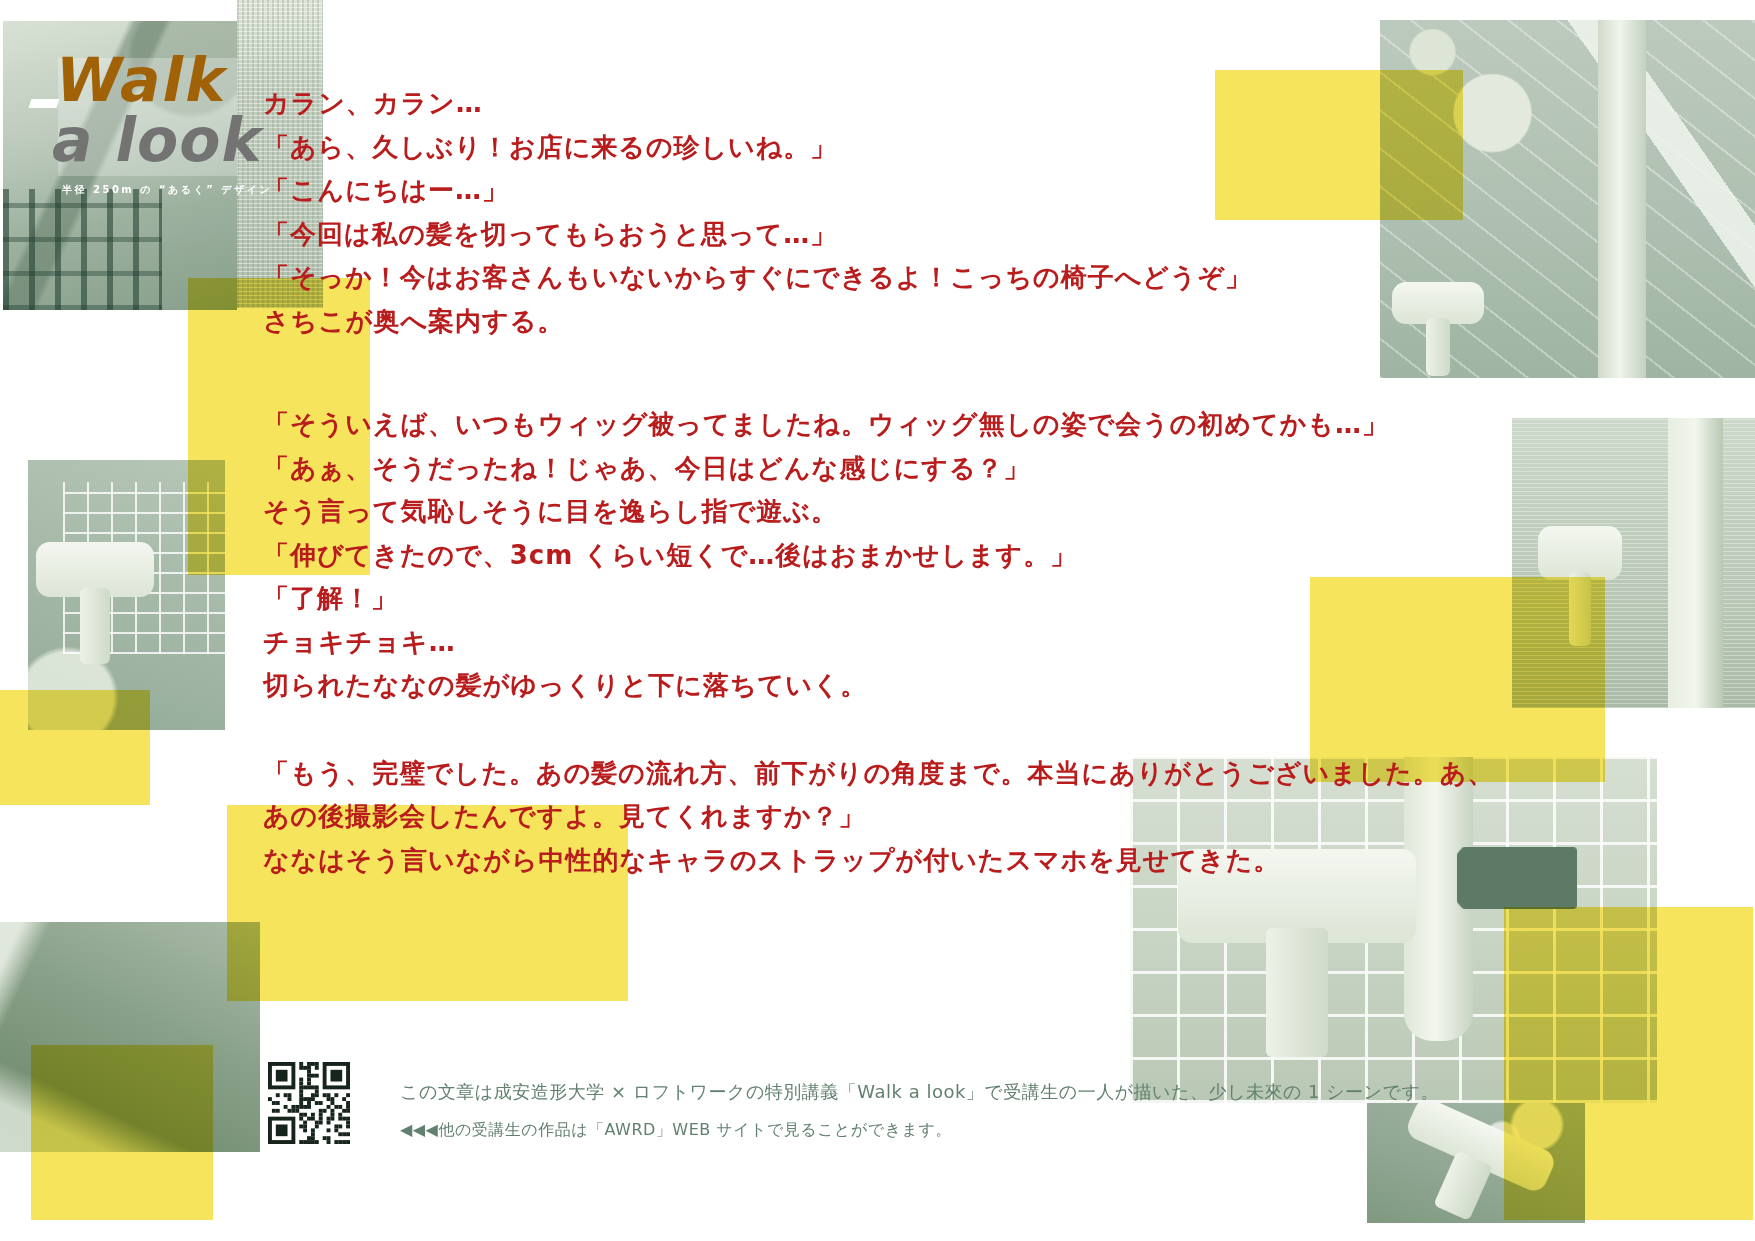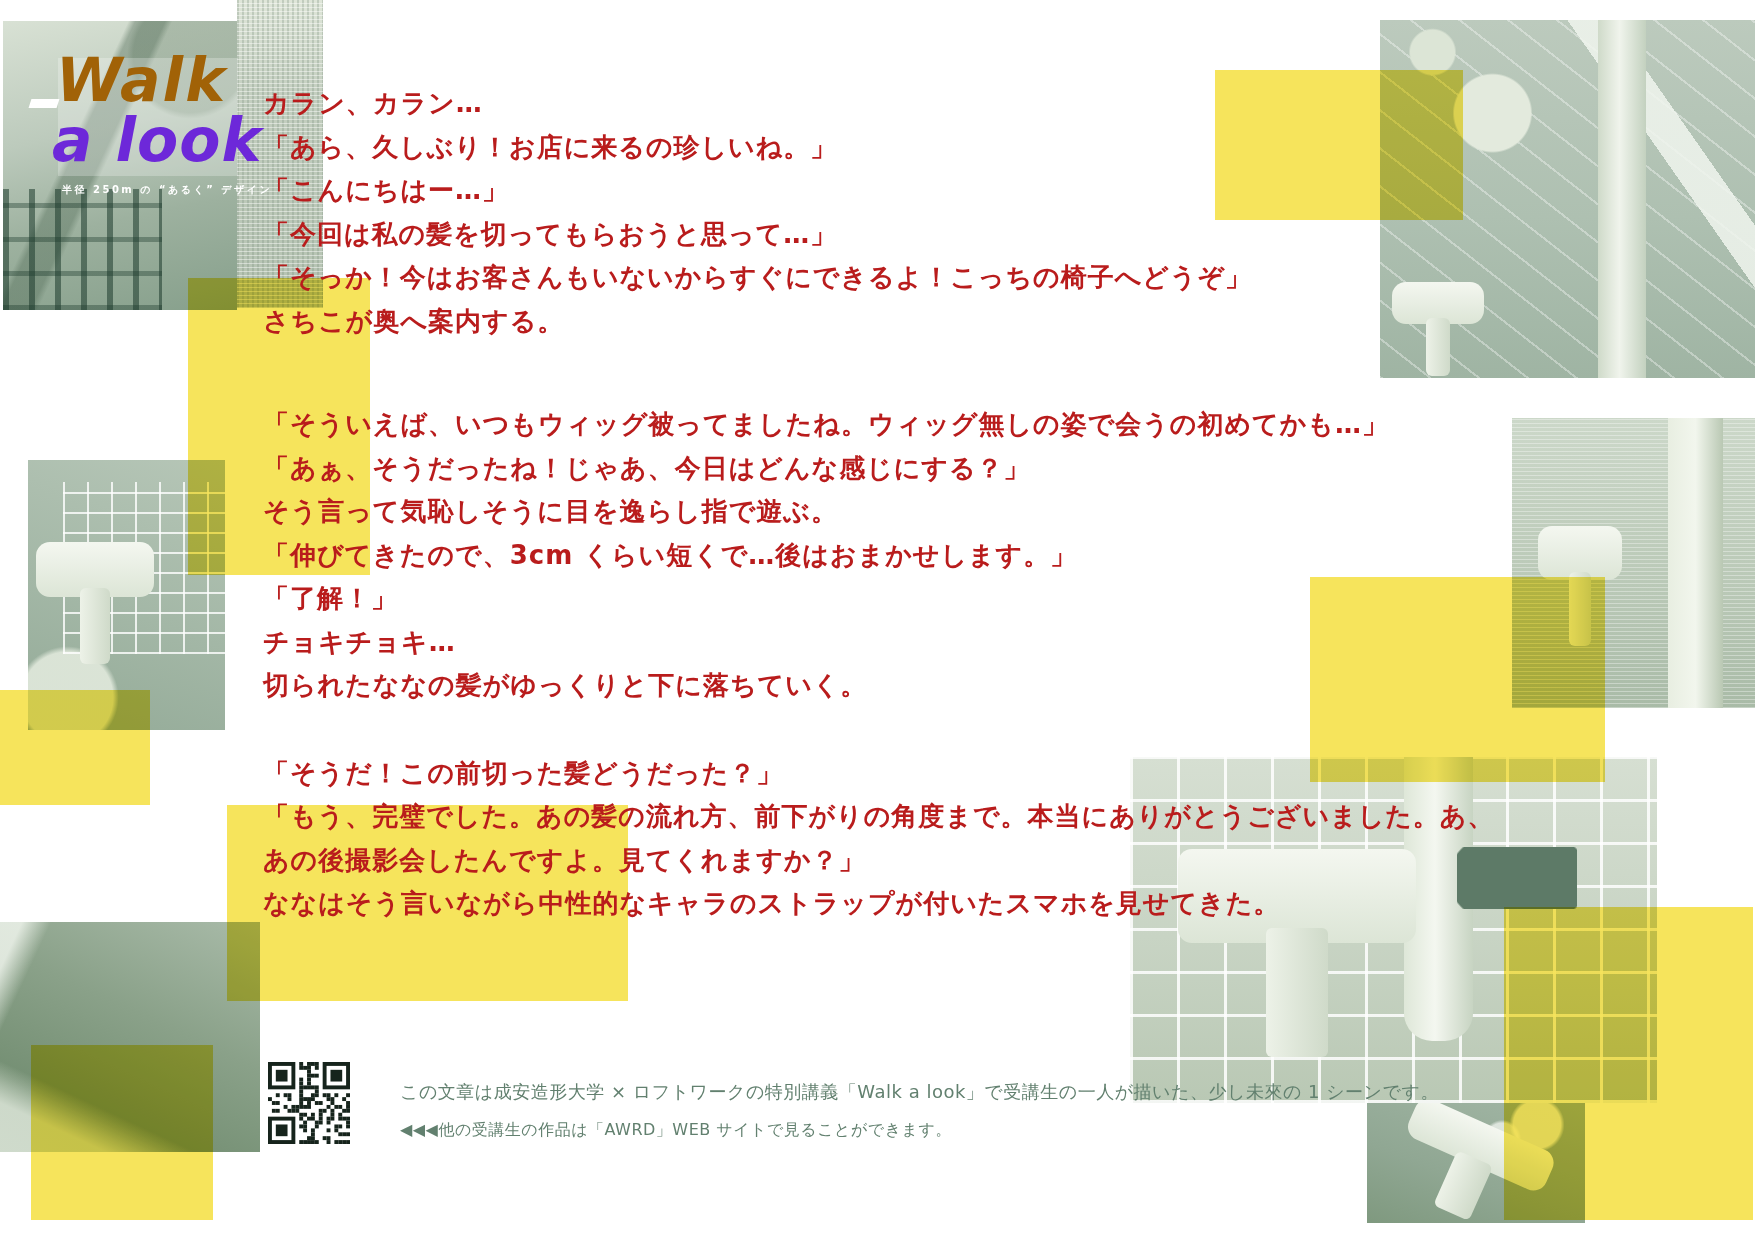--- a/index.html
+++ b/index.html
@@ -89,21 +89,21 @@
   .y4{left:1310px;top:577px;width:295px;height:205px;}
   .y5{left:1504px;top:907px;width:249px;height:313px;}
   .y6{left:0;top:690px;width:150px;height:115px;}
   .y7{left:31px;top:1045px;width:182px;height:175px;}
   
   .sign{position:absolute;left:58px;top:58px;width:180px;height:118px;background:rgba(255,255,255,.25);}
   .logo-dash{position:absolute;left:30px;top:99px;width:28px;height:9px;background:#ffffff;transform:skewX(-18deg);}
   .logo1{position:absolute;left:56px;top:48px;font-size:60px;line-height:64px;font-weight:bold;
     font-style:italic;color:#a16207;letter-spacing:2px;}
   .logo2{position:absolute;left:52px;top:108px;font-size:60px;line-height:64px;font-weight:bold;
-    font-style:italic;color:#6d28d9;letter-spacing:1px;}
+    font-style:italic;color:#737373;letter-spacing:1px;}
   .logo-sub{position:absolute;left:62px;top:183px;font-size:10px;font-weight:bold;color:#ffffff;
     letter-spacing:2.5px;white-space:nowrap;}
   
   .story{position:absolute;left:263px;top:82px;width:1400px;}
   .line{height:43.5px;line-height:43.5px;font-size:26px;font-weight:bold;color:#b91c1c;
     letter-spacing:1px;white-space:nowrap;}
   .sp-a{height:60px;}
   .sp-b{height:44px;}
   
   .qr{position:absolute;left:268px;top:1062px;width:82px;height:82px;background:#ffffff;}
@@ -182,21 +182,20 @@
     <div class="line">さちこが奥へ案内する。</div>
     <div class="sp-a"></div>
     <div class="line">「そういえば、いつもウィッグ被ってましたね。ウィッグ無しの姿で会うの初めてかも…」</div>
     <div class="line">「あぁ、そうだったね！じゃあ、今日はどんな感じにする？」</div>
     <div class="line">そう言って気恥しそうに目を逸らし指で遊ぶ。</div>
     <div class="line">「伸びてきたので、3cm くらい短くで…後はおまかせします。」</div>
     <div class="line">「了解！」</div>
     <div class="line">チョキチョキ…</div>
     <div class="line">切られたななの髪がゆっくりと下に落ちていく。</div>
     <div class="sp-b"></div>
-    <div class="line">「そうだ！この前切った髪どうだった？」</div>
     <div class="line">「もう、完璧でした。あの髪の流れ方、前下がりの角度まで。本当にありがとうございました。あ、</div>
     <div class="line">あの後撮影会したんですよ。見てくれますか？」</div>
     <div class="line">ななはそう言いながら中性的なキャラのストラップが付いたスマホを見せてきた。</div>
   </div>
 
   <svg class="qr" viewBox="0 0 82 82">
       <rect x="31.238095238095237" y="0" width="3.9047619047619047" height="3.9047619047619047" fill="#16241c"></rect>
       <rect x="39.047619047619044" y="0" width="3.9047619047619047" height="3.9047619047619047" fill="#16241c"></rect>
       <rect x="42.95238095238095" y="0" width="3.9047619047619047" height="3.9047619047619047" fill="#16241c"></rect>
       <rect x="46.857142857142854" y="0" width="3.9047619047619047" height="3.9047619047619047" fill="#16241c"></rect>

